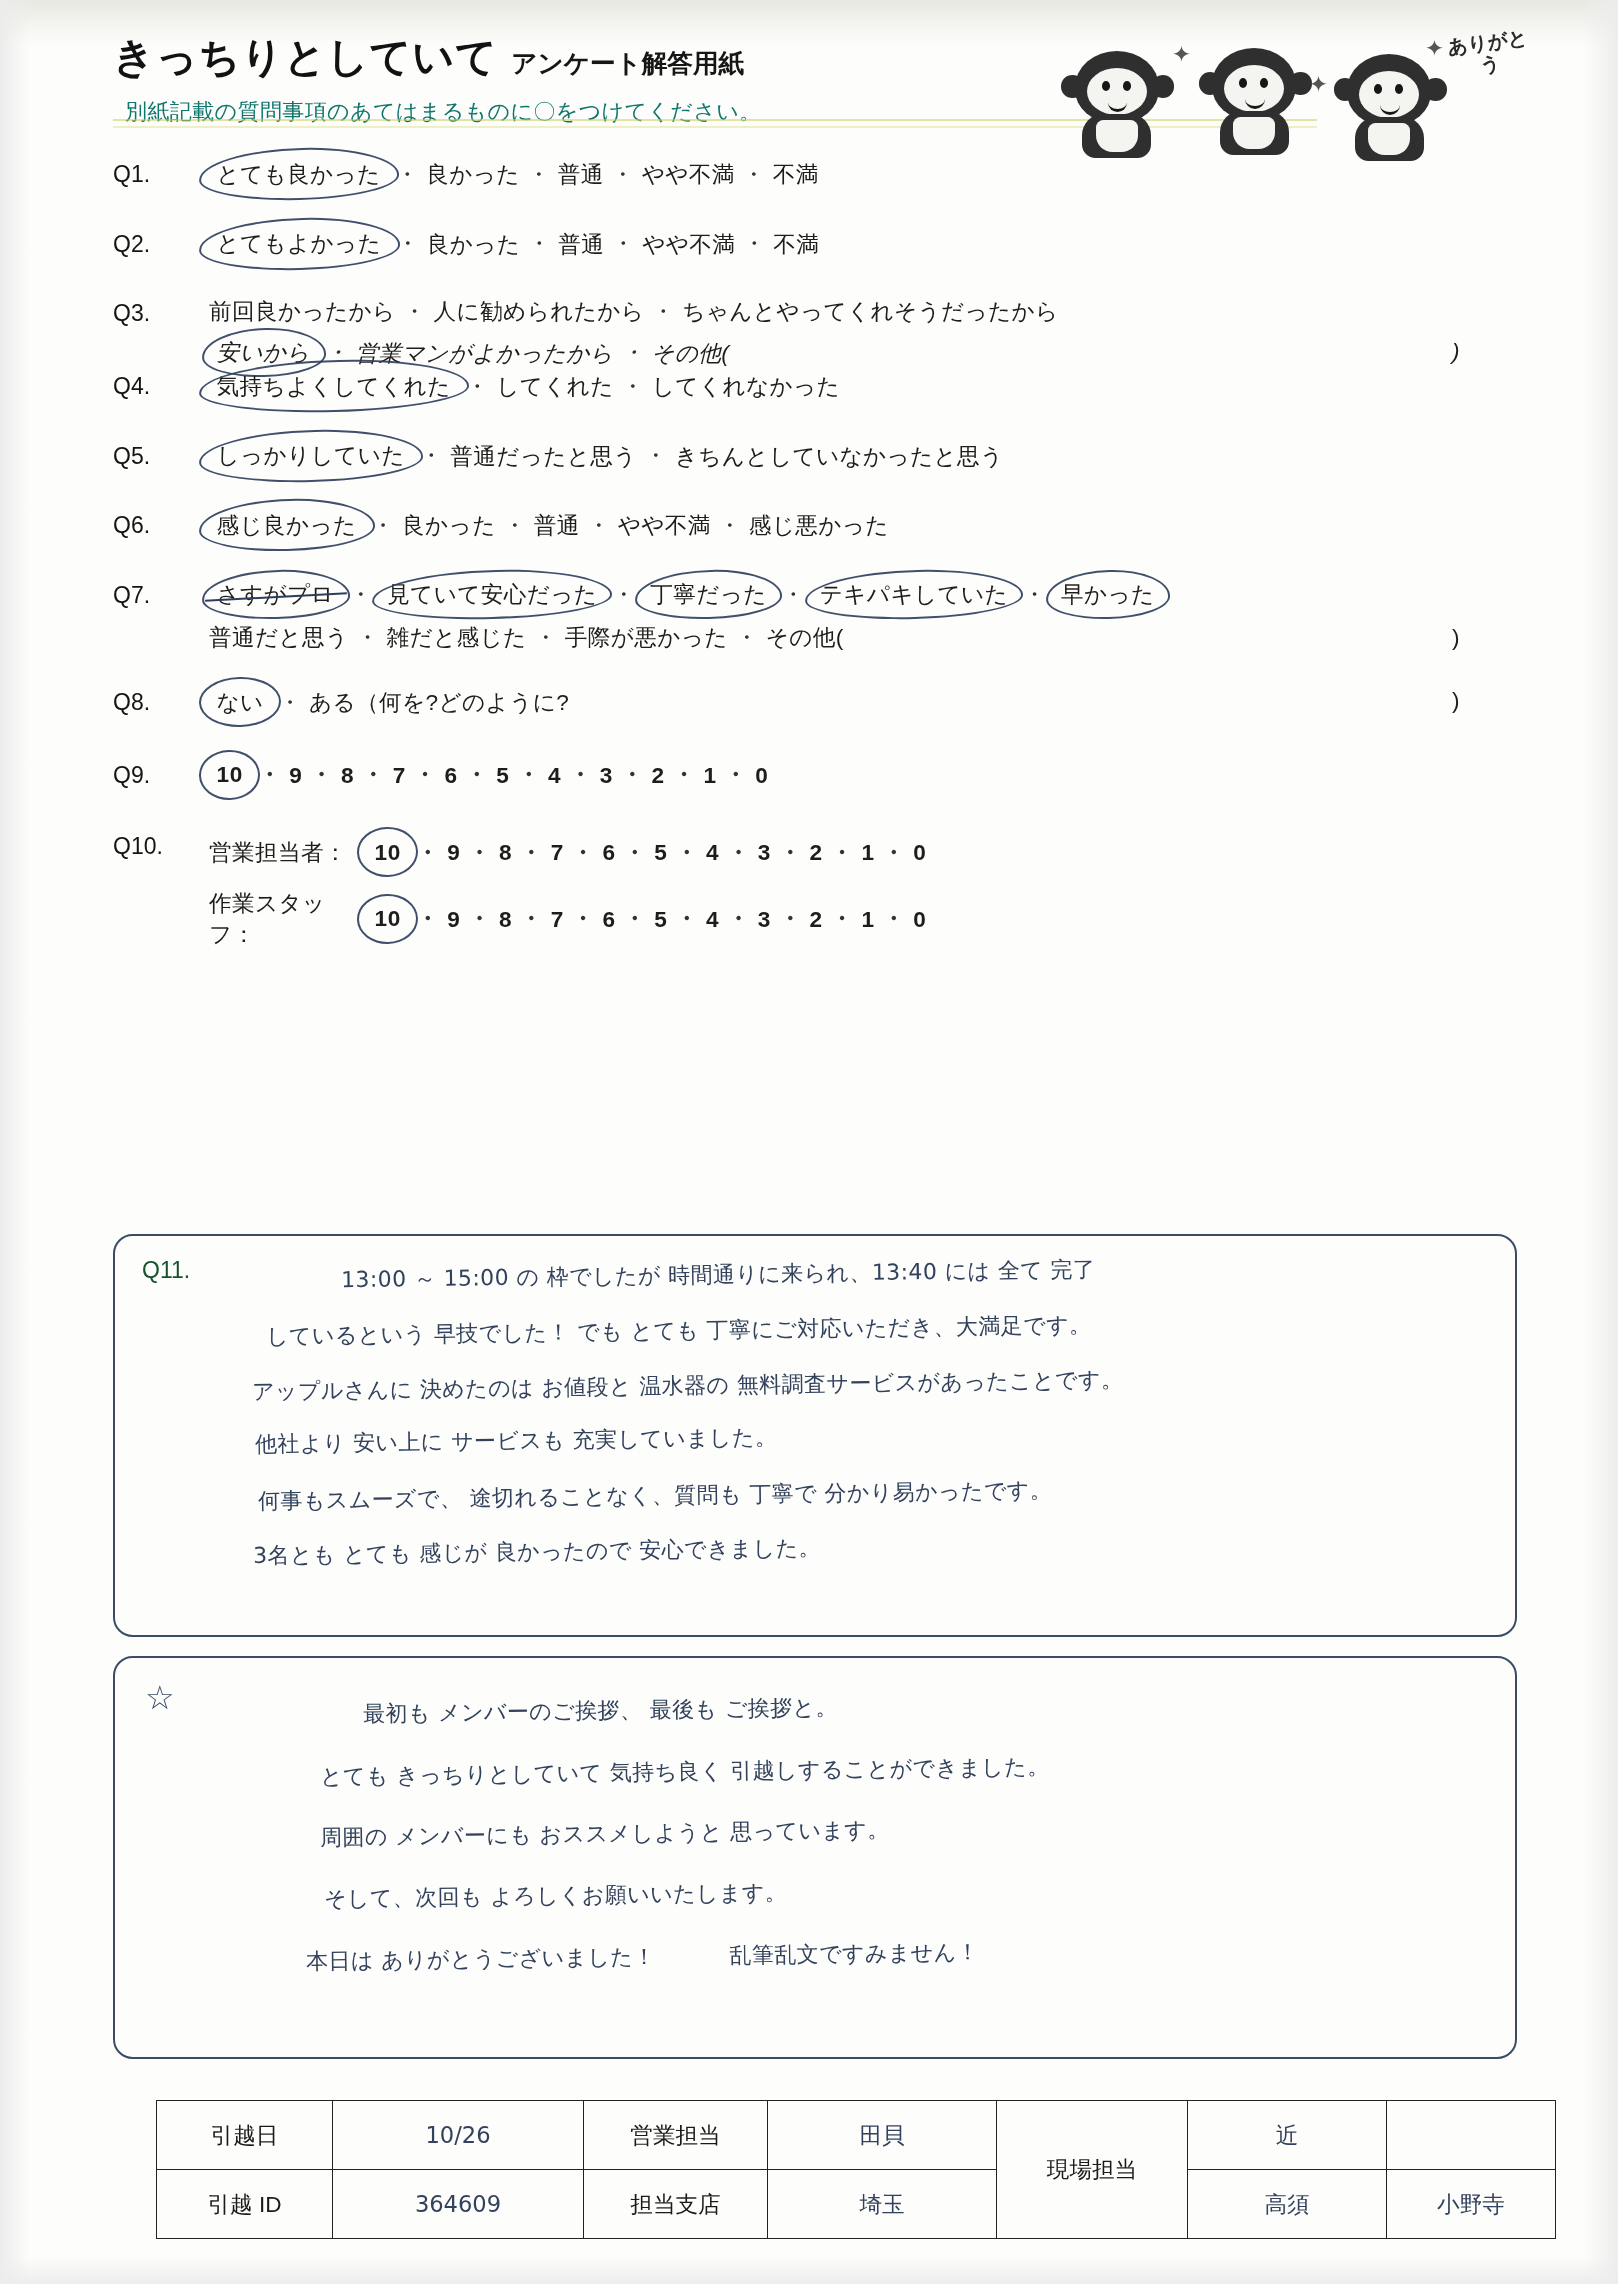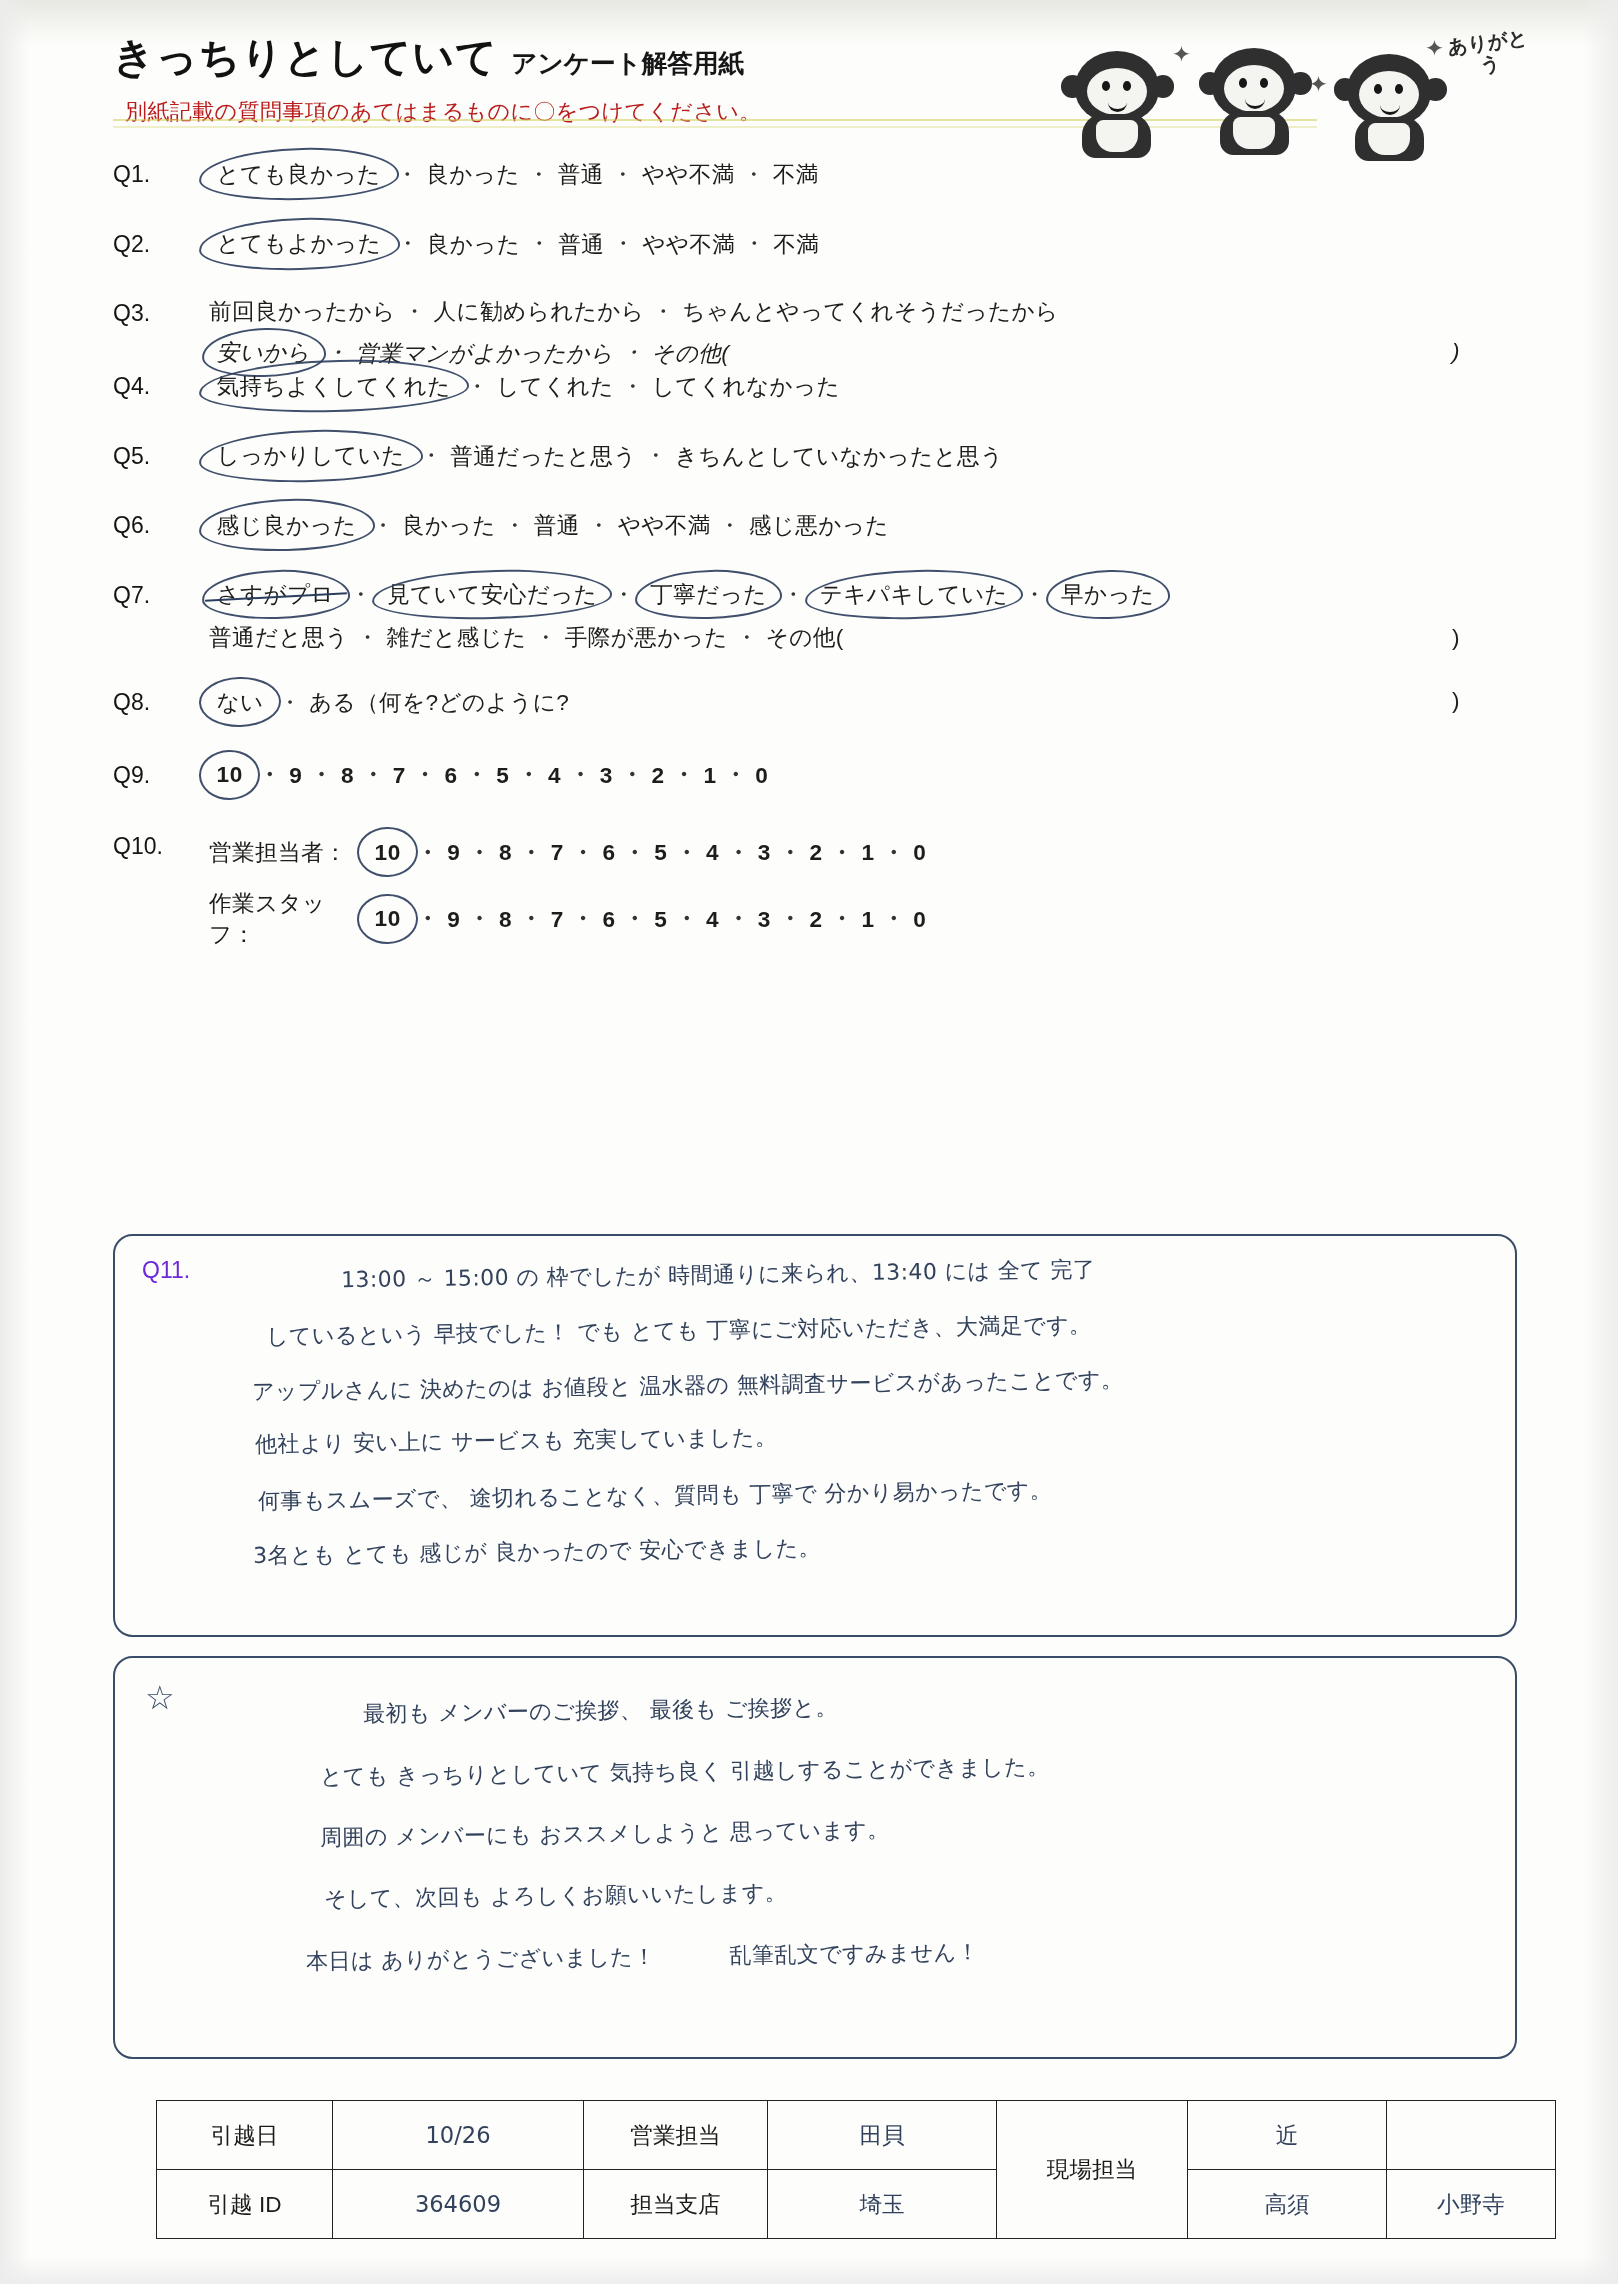--- a/index.html
+++ b/index.html
@@ -29,21 +29,21 @@
   .brand-line { display:flex; align-items:flex-end; gap:13.5px; }
   .brand {
     font-family:"DejaVu Sans", sans-serif;
     font-size:41px; font-weight:bold; letter-spacing:0.8px; color:#121212;
   }
   .brand-sub {
     font-size:25.6px; font-weight:bold; color:#161616; padding-bottom:4.5px;
   }
   .lead {
     margin-top:12px; margin-left:12px;
-    font-size:22px; color:#b91c1c; letter-spacing:0.4px;
+    font-size:22px; color:#0f766e; letter-spacing:0.4px;
   }
   .head-rule { position:absolute; left:0; right:0; top:89px; height:2.3px;
     background:#cfcf5a; opacity:.55; }
   .head-rule2 { position:absolute; left:0; right:0; top:96px; height:1.5px;
     background:#d8d87a; opacity:.4; }
 
   
   .mascots { position:absolute; right:90px; top:27px; width:482px; height:139px; }
   .monkey { position:absolute; width:98px; height:113px; }
   .m-head { position:absolute; left:6px; top:6px; width:84px; height:72px;
@@ -107,21 +107,21 @@
   .q10sub { display:flex; align-items:center; margin-top:6px; }
   .q10name { font-size:22.6px; width:158px; }
 
   
   .box {
     position:absolute; border:2.3px solid #3a4d68; border-radius:19.6px;
     background:rgba(255,255,255,0.2);
   }
   .box1 { left:113px; top:1234px; width:1400px; height:399px; }
   .box2 { left:113px; top:1656px; width:1400px; height:399px; }
-  .box-q { position:absolute; left:27px; top:21px; font-size:23px; color:#6d28d9; }
+  .box-q { position:absolute; left:27px; top:21px; font-size:23px; color:#14532d; }
   .star {
     position:absolute; left:30px; top:19.6px; font-size:33px; color:#3a4d68;
   }
   .hw {
     position:absolute; font-family:"DejaVu Sans", sans-serif;
     color:#32425c; font-size:22px; line-height:1.05;
     transform:rotate(-0.8deg); white-space:pre; letter-spacing:0.4px;
   }
 
   

